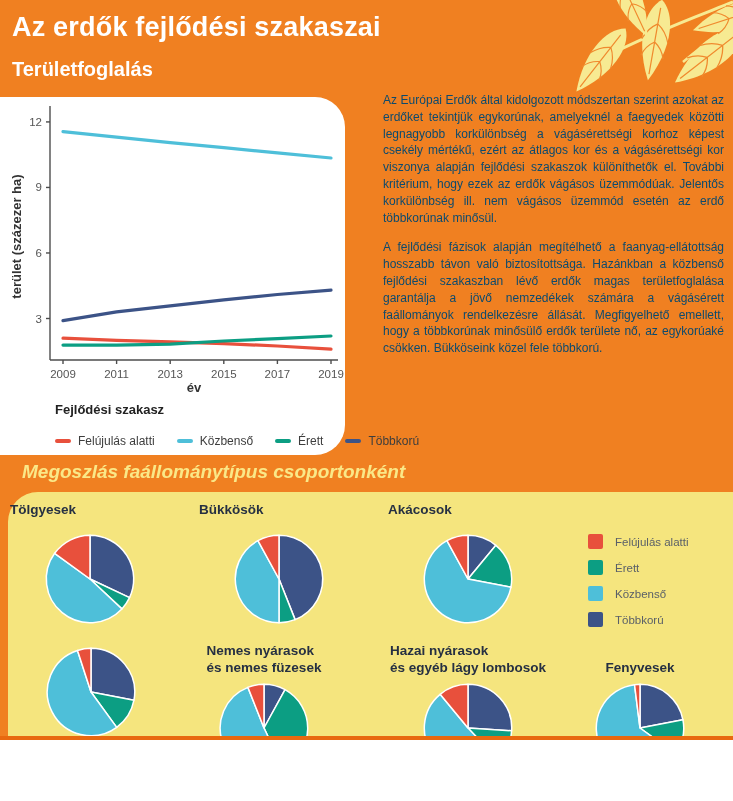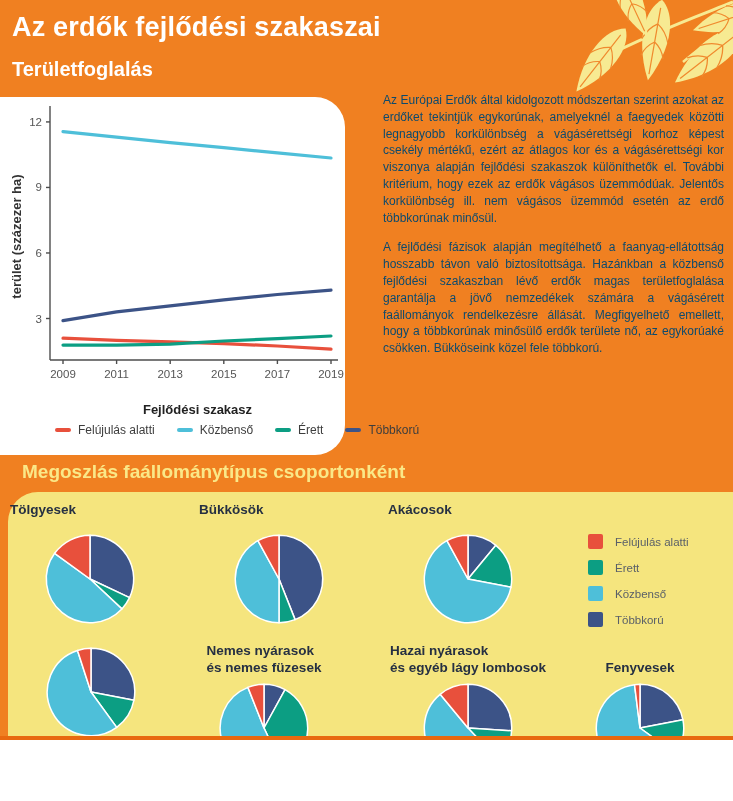--- a/index.html
+++ b/index.html
@@ -11,29 +11,29 @@
   
   .hdr-title{position:absolute;left:12px;top:12px;margin:0;font-size:27px;font-weight:700;color:#fff;letter-spacing:.2px;}
   .hdr-sub{position:absolute;left:12px;top:58px;margin:0;font-size:20px;font-weight:700;color:#fff;}
   .leaves{position:absolute;right:0;top:0;pointer-events:none;}
   
   .chart-card{position:absolute;left:0;top:97px;width:345px;height:358px;background:#fff;border-radius:0 30px 30px 0;}
   .line-svg{position:absolute;left:0;top:0;width:345px;height:300px;display:block;}
   .ylab{position:absolute;left:-84px;top:132px;width:200px;text-align:center;transform:rotate(-90deg);font-size:13px;font-weight:700;color:#333;}
   .xlab{position:absolute;left:50px;top:283px;width:288px;text-align:center;font-size:13px;font-weight:700;color:#333;}
   .lc-legend{position:absolute;left:55px;top:305px;width:285px;}
-  .lc-legend-title{font-size:13px;font-weight:700;color:#222;margin-bottom:6px;text-align:center;}
+  .lc-legend-title{font-size:13px;font-weight:700;color:#222;margin-bottom:17px;}
   .lc-legend-items{display:flex;align-items:center;gap:22px;}
   .lc-item{display:flex;align-items:center;gap:7px;font-size:12px;color:#3d3d3d;white-space:nowrap;}
   .lc-dash{display:inline-block;width:16px;height:4px;border-radius:2px;}
   
   .intro{position:absolute;left:383px;top:92px;width:341px;color:#0c4a6e;font-size:12px;line-height:1.4;}
   .intro p{margin:0 0 13px 0;text-align:justify;}
   
-  .sec2-title{position:absolute;left:22px;top:461px;margin:0;font-size:19px;font-weight:700;color:#FAE888;}
+  .sec2-title{position:absolute;left:22px;top:461px;margin:0;font-size:19px;font-weight:700;color:#FAE888;font-style:italic;}
   .pies-panel{position:absolute;left:8px;top:492px;width:725px;height:298px;background:#F5E57E;border-radius:30px 0 0 30px;}
   .pie-cell{position:absolute;text-align:left;}
   .pie-title{font-size:13.5px;font-weight:700;color:#263042;line-height:1.22;white-space:pre-line;}
   .pie-title-box{height:36px;display:flex;align-items:flex-end;justify-content:center;}
   .pie-svg{display:block;margin:0 auto;width:94px;height:94px;}
   .row1 .pie-svg{margin-top:14px;}
   .row2 .pie-svg{margin-top:5px;}
   
   .pie-legend{position:absolute;left:580px;top:42px;}
   .pleg-item{display:flex;align-items:center;gap:12px;margin-bottom:11px;}
@@ -88,20 +88,21 @@
         <line x1="277.4" y1="263" x2="277.4" y2="267" stroke="#4d4d4d" stroke-width="1.4"></line>
         <text x="277.4" y="281" text-anchor="middle" font-size="11.5" fill="#555">2017</text>
         <line x1="331" y1="263" x2="331" y2="267" stroke="#4d4d4d" stroke-width="1.4"></line>
         <text x="331" y="281" text-anchor="middle" font-size="11.5" fill="#555">2019</text>
         <polyline points="63.0,241.2 116.6,243.3 170.2,244.9 223.8,246.6 277.4,249.0 331.0,252.1" fill="none" stroke="#E8503C" stroke-width="3.2" stroke-linecap="round" stroke-linejoin="round"></polyline>
         <polyline points="63.0,34.7 116.6,40.2 170.2,45.7 223.8,50.7 277.4,55.9 331.0,61.0" fill="none" stroke="#4EBFD9" stroke-width="3.2" stroke-linecap="round" stroke-linejoin="round"></polyline>
         <polyline points="63.0,248.1 116.6,248.1 170.2,247.1 223.8,244.0 277.4,241.6 331.0,239.0" fill="none" stroke="#0C9E83" stroke-width="3.2" stroke-linecap="round" stroke-linejoin="round"></polyline>
         <polyline points="63.0,223.7 116.6,214.9 170.2,208.8 223.8,202.9 277.4,197.5 331.0,193.1" fill="none" stroke="#3C5387" stroke-width="3.2" stroke-linecap="round" stroke-linejoin="round"></polyline>
       </svg>
     <div class="ylab">terület (százezer ha)</div>
+    <div class="xlab">év</div>
     <div class="lc-legend">
       <div class="lc-legend-title">Fejlődési szakasz</div>
       <div class="lc-legend-items">
         <span class="lc-item">
             <span class="lc-dash" style="background: rgb(232, 80, 60);"></span>
             <span>Felújulás alatti</span>
           </span>
         <span class="lc-item">
             <span class="lc-dash" style="background: rgb(78, 191, 217);"></span>
             <span>Közbenső</span>

